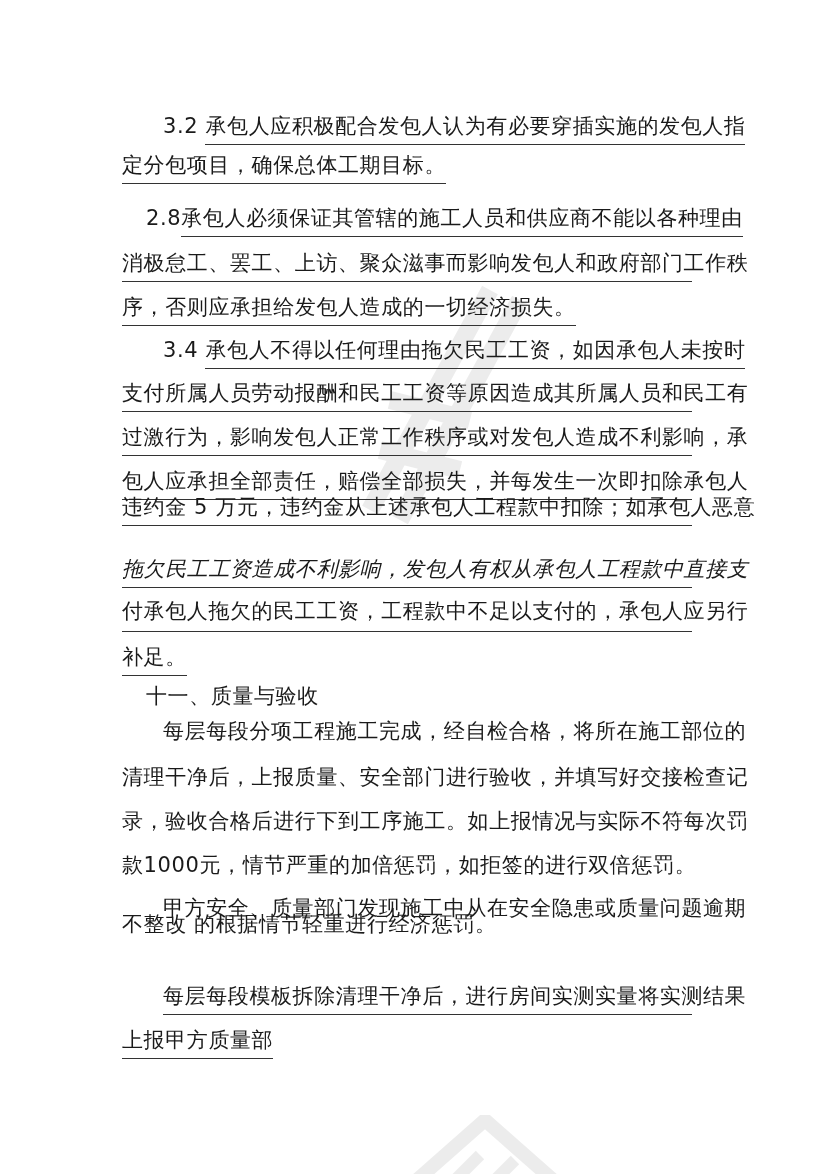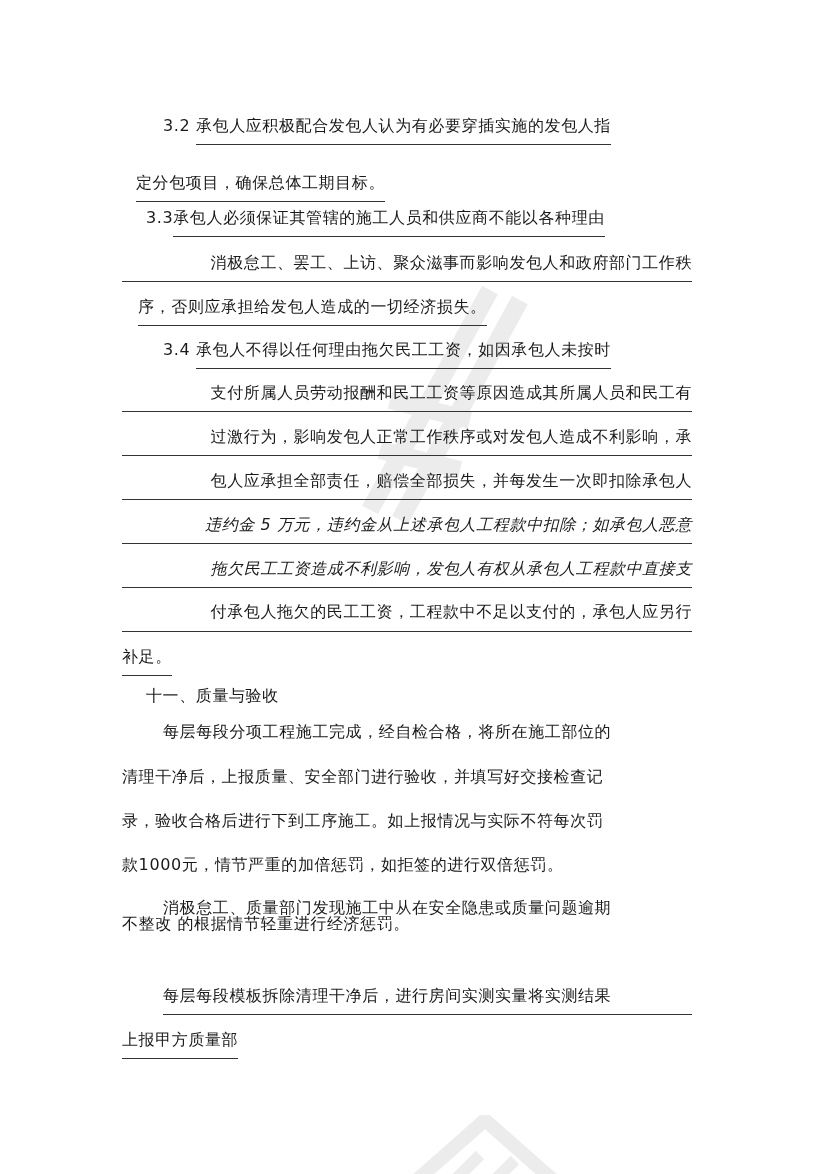--- a/index.html
+++ b/index.html
@@ -1,59 +1,59 @@
 <!DOCTYPE html>
 <html><head>
 <meta charset="utf-8">
 <style>
   html, body { margin: 0; padding: 0; background: #ffffff; }
   body { width: 830px; height: 1174px; position: relative; overflow: hidden; font-family: "DejaVu Sans", "Liberation Sans", sans-serif; color: #1a1a1a; }
   .page { position: absolute; left: 0; top: 0; width: 830px; height: 1174px; }
-  .line { position: absolute; left: 122px; width: 570px; height: 40px; font-size: 16px; line-height: 40px; white-space: nowrap; letter-spacing: 0.6px; }
+  .line { position: absolute; left: 122px; width: 570px; height: 40px; font-size: 21px; line-height: 40px; white-space: nowrap; letter-spacing: 0.6px; }
   .line.ind1 { left: 163px; }
   .line.ind2 { left: 146px; }
   .u { display: inline-block; border-bottom: 1.6px solid #333; line-height: 30px; padding-bottom: 3px; }
   .full { width: 570px; text-align: right; }
   .wm { position: absolute; pointer-events: none; opacity: 0.07; }
 </style>
 </head>
 <body>
 
 <div class="page">
 
   <svg class="wm" style="left:330px;top:270px;" width="200" height="260" viewBox="0 0 200 260">
     <path d="M40 240 L160 20 M70 250 L190 30 M60 130 L140 150 M50 180 L130 200" stroke="#000" stroke-width="18" fill="none"></path>
   </svg>
   <svg class="wm" style="left:390px;top:1115px;" width="190" height="80" viewBox="0 0 190 80">
     <path d="M10 80 L95 5 L180 80" stroke="#000" stroke-width="14" fill="none"></path>
     <path d="M60 70 L90 40 M95 75 L125 45" stroke="#000" stroke-width="12" fill="none"></path>
   </svg>
 
   <div class="line ind1" style="top:106px;"><span>3.2 </span><span class="u">承包人应积极配合发包人认为有必要穿插实施的发包人指</span></div>
-  <div class="line" style="top:163px;margin-left:14px;"><span class="u">定分包项目，确保总体工期目标。</span></div>
+  <div class="line" style="top:145px;"><span class="u">定分包项目，确保总体工期目标。</span></div>
 
-  <div class="line ind2" style="top:198px;"><span>3.3</span><span class="u">承包人必须保证其管辖的施工人员和供应商不能以各种理由</span></div>
+  <div class="line ind2" style="top:198px;"><span>2.8</span><span class="u">承包人必须保证其管辖的施工人员和供应商不能以各种理由</span></div>
   <div class="line" style="top:243px;"><span class="u full">消极怠工、罢工、上访、聚众滋事而影响发包人和政府部门工作秩</span></div>
-  <div class="line" style="top:287px;margin-left:16px;"><span class="u">序，否则应承担给发包人造成的一切经济损失。</span></div>
+  <div class="line" style="top:287px;"><span class="u">序，否则应承担给发包人造成的一切经济损失。</span></div>
 
   <div class="line ind1" style="top:330px;"><span>3.4 </span><span class="u">承包人不得以任何理由拖欠民工工资，如因承包人未按时</span></div>
   <div class="line" style="top:373px;"><span class="u full">支付所属人员劳动报酬和民工工资等原因造成其所属人员和民工有</span></div>
   <div class="line" style="top:417px;"><span class="u full">过激行为，影响发包人正常工作秩序或对发包人造成不利影响，承</span></div>
   <div class="line" style="top:461px;"><span class="u full">包人应承担全部责任，赔偿全部损失，并每发生一次即扣除承包人</span></div>
-  <div class="line" style="top:505px;font-style:italic;"><span class="u full">违约金 5 万元，违约金从上述承包人工程款中扣除；如承包人恶意</span></div>
+  <div class="line" style="top:487px;"><span class="u full">违约金 5 万元，违约金从上述承包人工程款中扣除；如承包人恶意</span></div>
   <div class="line" style="top:549px;font-style:italic;"><span class="u full">拖欠民工工资造成不利影响，发包人有权从承包人工程款中直接支</span></div>
   <div class="line" style="top:593px;font-family:Liberation Mono, monospace;"><span class="u full">付承包人拖欠的民工工资，工程款中不足以支付的，承包人应另行</span></div>
   <div class="line" style="top:637px;"><span class="u">补足。</span></div>
 
   <div class="line ind2" style="top:669px;margin-top:7px;"><span>十一、质量与验收</span></div>
 
   <div class="line ind1" style="top:713px;font-family:Liberation Mono, monospace;"><span>每层每段分项工程施工完成，经自检合格，将所在施工部位的</span></div>
   <div class="line" style="top:757px;"><span>清理干净后，上报质量、安全部门进行验收，并填写好交接检查记</span></div>
   <div class="line" style="top:801px;"><span>录，验收合格后进行下到工序施工。如上报情况与实际不符每次罚</span></div>
   <div class="line" style="top:845px;"><span>款1000元，情节严重的加倍惩罚，如拒签的进行双倍惩罚。</span></div>
 
-  <div class="line ind1" style="top:888px;"><span>消极怠工、质量部门发现施工中从在安全隐患或质量问题逾期</span></div>
+  <div class="line ind1" style="top:888px;"><span>甲方安全、质量部门发现施工中从在安全隐患或质量问题逾期</span></div>
   <div class="line" style="top:904px;"><span>不整改 的根据情节轻重进行经济惩罚。</span></div>
 
   <div class="line ind1" style="top:976px;"><span class="u" style="width:529px;">每层每段模板拆除清理干净后，进行房间实测实量将实测结果</span></div>
   <div class="line" style="top:1020px;"><span class="u">上报甲方质量部</span></div>
 
 </div>
 
 </body></html>

